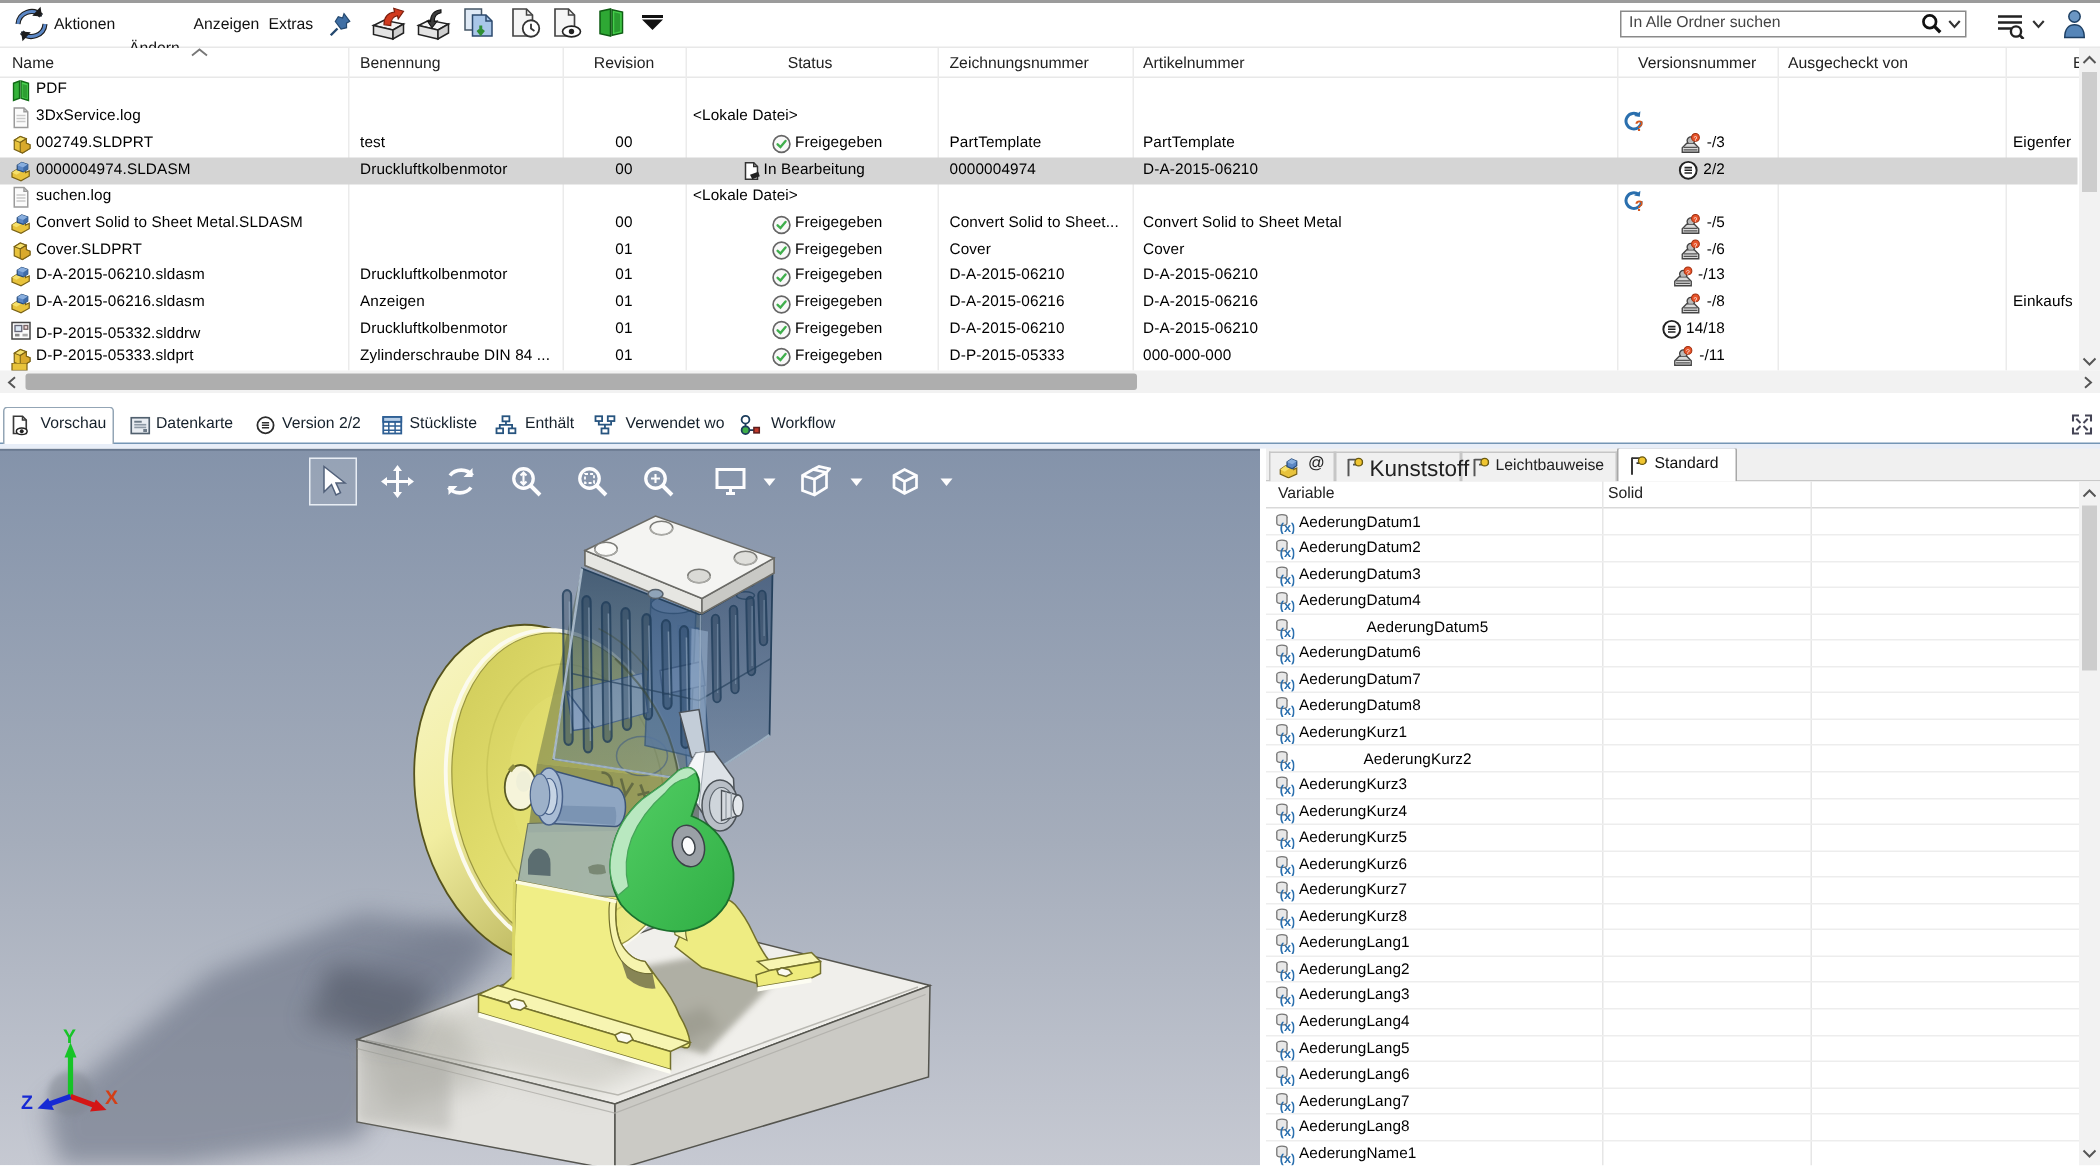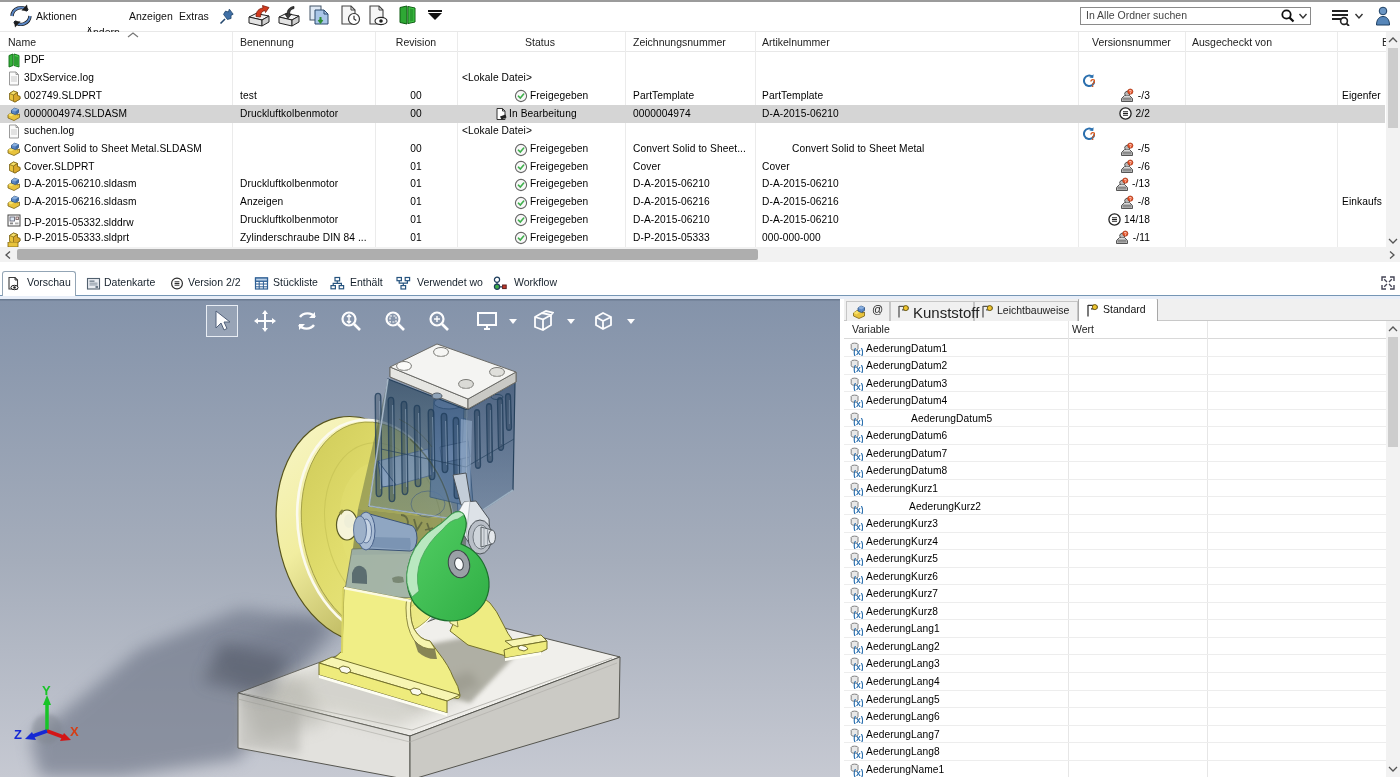--- a/index.html
+++ b/index.html
@@ -196,21 +196,21 @@
 <path d="M9.5 5.6 L12.5 3.6 L12.5 6.6 L9.5 8.6 Z" fill="#3f6ca8"></path>
   </svg>
 <div class="abs row" style="left:24px;top:143.0px;">Convert Solid to Sheet Metal.SLDASM</div>
 <div class="abs row" style="left:386px;top:143.0px;width:60px;text-align:center;">00</div>
 <svg class="abs" style="left:514px;top:142.5px;" width="14" height="14" viewBox="0 0 14 14">
     <circle cx="7" cy="7" r="5.6" fill="#f8f8f8" stroke="#666" stroke-width="1.1"></circle>
 <path d="M4.4 7.2 L6.3 9 L9.7 5" fill="none" stroke="#3faf4c" stroke-width="1.6" stroke-linecap="round"></path>
   </svg>
 <div class="abs row" style="left:530px;top:143.0px;">Freigegeben</div>
 <div class="abs row" style="left:633px;top:143.0px;">Convert Solid to Sheet...</div>
-<div class="abs row" style="left:762px;top:143.0px;margin-left:30px;">Convert Solid to Sheet Metal</div>
+<div class="abs row" style="left:762px;top:143.0px;">Convert Solid to Sheet Metal</div>
 <div class="abs row" style="left:1000px;top:143.0px;width:150px;text-align:right;">-/5</div>
 <svg class="abs" style="left:1119px;top:141.5px;" width="16" height="15" viewBox="0 0 16 15">
     <path d="M5.5 7.5 h5 l3 3 v3 H2.5 v-3 Z" fill="#d9d9d9" stroke="#444" stroke-width="0.9"></path>
 <path d="M3.4 10.2 h9.2 M3.4 11.9 h9.2" stroke="#555" stroke-width="0.9"></path>
 <path d="M6.5 7.5 a2.5 2.5 0 1 1 3.5 0" fill="#b9b9b9" stroke="#444" stroke-width="0.9"></path>
 <circle cx="11.3" cy="3.6" r="2.6" fill="#e8542a" stroke="#a03010" stroke-width="0.7"></circle>
 <text x="10" y="6" font-size="4.5" fill="#fff" font-family="Liberation Sans">?</text>
   </svg>
 <svg class="abs" style="left:6px;top:158.7px;" width="16" height="17" viewBox="0 0 16 17">
     <path d="M3.5 5.5 L7.5 3 L11.5 4.5 L11.5 7.5 L14 8.5 L14 11 L9 14 L3.5 11.5 Z" fill="#e8c33c" stroke="#7a6215" stroke-width="0.8"></path>
@@ -429,21 +429,21 @@
   </svg>
 <div class="abs" style="left:997px;top:304px;font-size:10.5px;color:#222;">Leichtbauweise</div>
 <svg class="abs" style="left:1085px;top:303px;" width="13" height="14" viewBox="0 0 13 14">
     <path d="M3 13.5 V2" stroke="#333" stroke-width="1.3"></path>
 <path d="M3 2.4 h7.5 a1.6 1.6 0 0 1 0 3.4 H6" fill="none" stroke="#333" stroke-width="1.2"></path>
 <circle cx="9.8" cy="4.1" r="2.5" fill="#f0c530" stroke="#6b5a10" stroke-width="0.9"></circle>
   </svg>
 <div class="abs" style="left:1103px;top:303px;font-size:10.5px;color:#111;">Standard</div>
 <div class="abs" style="left:844px;top:321px;width:556px;height:18px;background:#fff;border-bottom:1px solid #d9d9d9;"></div>
 <div class="abs" style="left:852px;top:323px;font-size:10.5px;color:#222;">Variable</div>
-<div class="abs" style="left:1072px;top:323px;font-size:10.5px;color:#222;">Wert</div>
+<div class="abs" style="left:1072px;top:323px;font-size:10.5px;color:#222;">Solid</div>
 <div class="abs" style="left:1068px;top:321px;width:1px;height:456px;background:#e6e6e6;"></div>
 <div class="abs" style="left:1207px;top:321px;width:1px;height:456px;background:#e6e6e6;"></div>
 <div class="abs" style="left:844px;top:356.1px;width:542px;height:1px;background:#ededed;"></div>
 <svg class="abs" style="left:850px;top:341.5px;" width="13" height="14" viewBox="0 0 13 14">
     <ellipse cx="4.6" cy="2.6" rx="3.4" ry="1.5" fill="#e8e8e8" stroke="#777" stroke-width="0.9"></ellipse>
 <path d="M1.2 2.6 V6.8 a3.4 1.5 0 0 0 6.8 0 V2.6" fill="#e8e8e8" stroke="#777" stroke-width="0.9"></path>
 <text x="3.2" y="12.6" font-size="8.5" font-weight="bold" fill="#2a6fae" font-family="Liberation Sans">(x)</text>
   </svg>
 <div class="abs row" style="left:866px;top:342.5px;">AederungDatum1</div>
 <div class="abs" style="left:844px;top:373.6px;width:542px;height:1px;background:#ededed;"></div>

